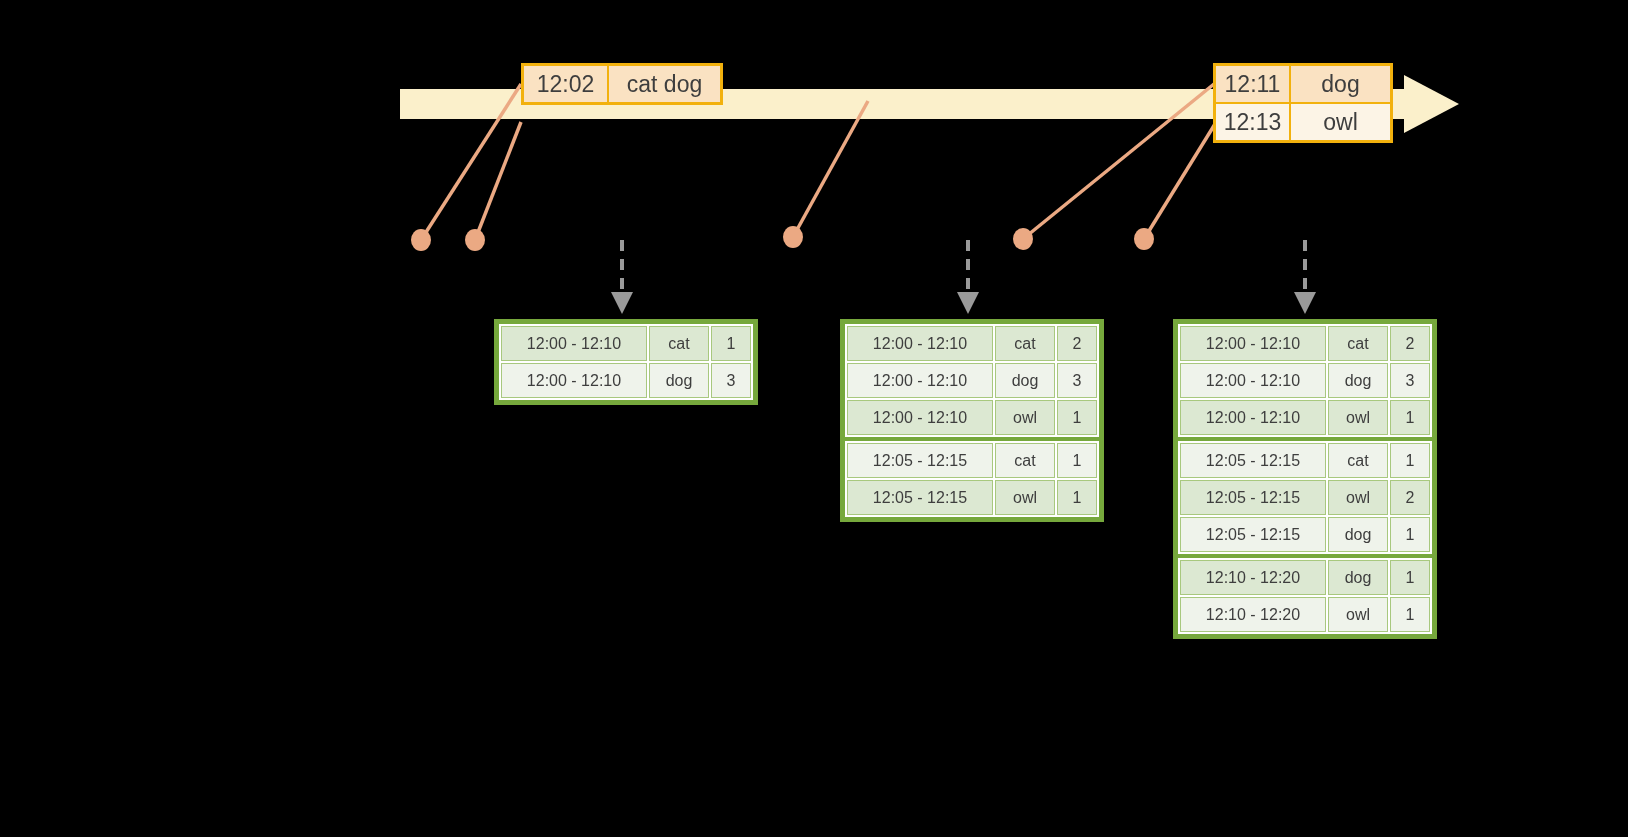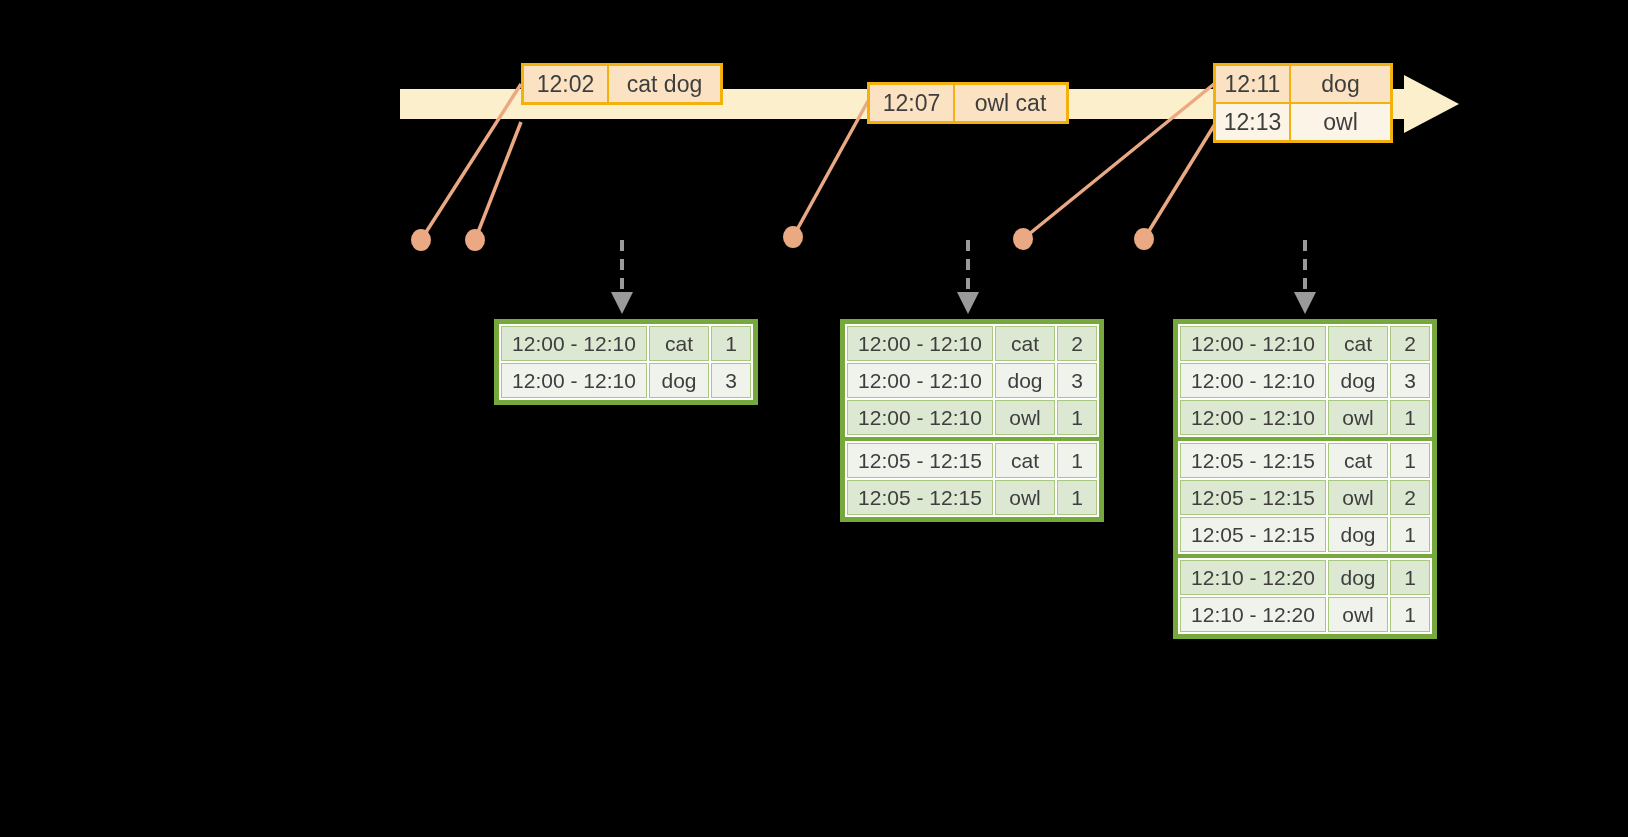--- a/index.html
+++ b/index.html
@@ -22,21 +22,21 @@
   #evt3 .e-time{width:73px;} #evt3 .e-words{width:99px;}
   .e-row.tone-dark .e-cell{background:var(--peach);}
   .e-row.tone-light .e-cell{background:var(--cream);}
   #evt1{left:521px;top:63px;} #evt2{left:867px;top:82px;} #evt3{left:1213px;top:63px;align-items:center;}
 
   
   .res{position:absolute;background:#ffffff;border:5px solid var(--green);padding:2px;
        display:flex;flex-direction:column;gap:2px;}
   .r-row{display:flex;gap:2px;}
   .r-cell{height:35px;box-sizing:border-box;border:1px solid var(--greenline);
-          display:flex;align-items:center;justify-content:center;font-size:21px;color:var(--text);}
+          display:flex;align-items:center;justify-content:center;font-size:16px;color:var(--text);}
   .r-window{width:146px;} .r-word{width:60px;} .r-count{width:40px;}
   .r-row.tone-dark .r-cell{background:var(--gdark);}
   .r-row.tone-light .r-cell{background:var(--glight);}
   .r-sep{height:4px;background:var(--green);margin:0 -2px;}
   #res1{left:494px;top:319px;} #res2{left:840px;top:319px;} #res3{left:1173px;top:319px;}
 </style>
 </head>
 <body>
 
 <div id="canvas">
@@ -74,26 +74,20 @@
         <line x1="1305" y1="240" x2="1305" y2="294" stroke="var(--gray)" stroke-width="4" stroke-dasharray="11 8"></line>
         <polygon points="1294,292 1316,292 1305,314" fill="var(--gray)"></polygon>
       </g>
     </g>
   </svg>
 
   <div id="evt1" class="evt">
       <div class="e-row tone-dark">
         <div class="e-cell e-time">12:02</div>
         <div class="e-cell e-words">cat dog</div>
-      </div>
-    </div>
-  <div id="evt2" class="evt">
-      <div class="e-row tone-dark">
-        <div class="e-cell e-time">12:07</div>
-        <div class="e-cell e-words">owl cat</div>
       </div>
     </div>
   <div id="evt3" class="evt">
       <div class="e-row tone-dark">
         <div class="e-cell e-time">12:11</div>
         <div class="e-cell e-words">dog</div>
       </div>
       <div class="e-row tone-light">
         <div class="e-cell e-time">12:13</div>
         <div class="e-cell e-words">owl</div>

